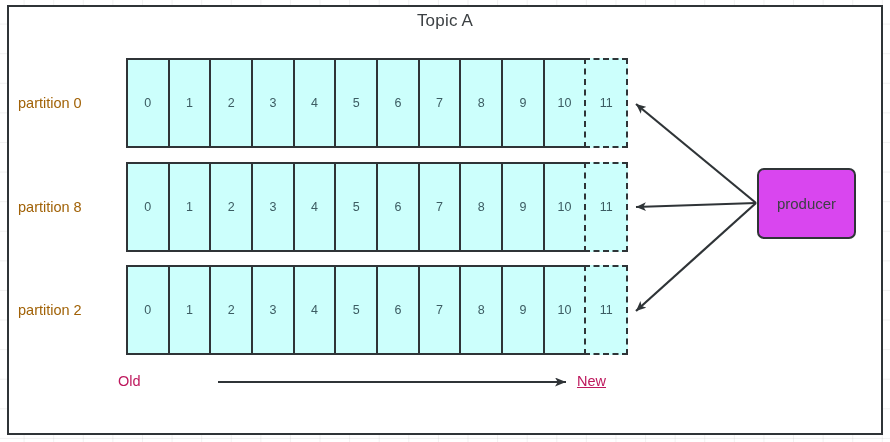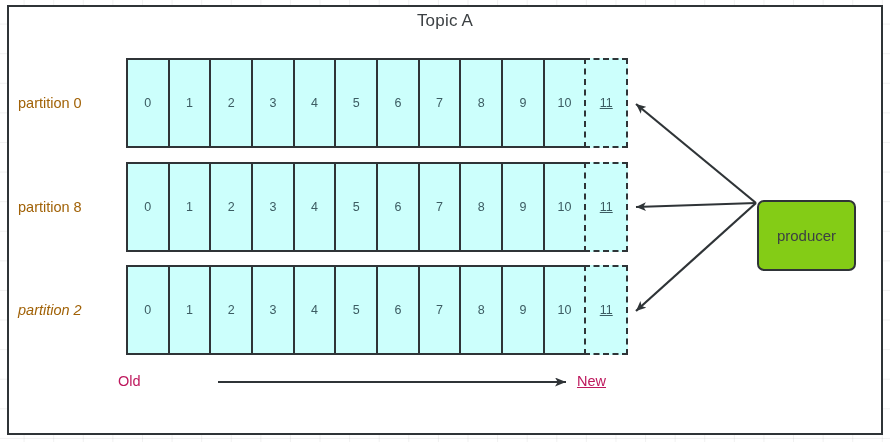--- a/index.html
+++ b/index.html
@@ -82,42 +82,40 @@
     justify-content: center;
     font-size: 12.5px;
     color: #3c5c62;
   }
   .cell:first-child {
     border-left-width: 2px;
   }
   .cell.pending {
     border: 2px dashed #2f3437;
     border-left-width: 2px;
-    text-decoration: underline;
   }
   .cell.before-pending {
     border-right-width: 0px;
   }
 
   #producer {
     position: absolute;
     left: 757px;
     top: 168px;
     width: 99px;
     height: 71px;
-    background: #84cc16;
+    background: #d946ef;
     border: 2px solid #2f3437;
     border-radius: 7px;
     box-sizing: border-box;
     display: flex;
     align-items: center;
     justify-content: center;
     font-size: 15px;
     color: #3c4043;
-    margin-top: 32px;
   }
 
   #arrows-svg, #axis-svg {
     position: absolute;
     left: 0;
     top: 0;
     width: 890px;
     height: 442px;
     overflow: visible;
     pointer-events: none;
@@ -164,21 +162,21 @@
         <div class="cell">3</div>
         <div class="cell">4</div>
         <div class="cell">5</div>
         <div class="cell">6</div>
         <div class="cell">7</div>
         <div class="cell">8</div>
         <div class="cell">9</div>
         <div class="cell before-pending">10</div>
         <div class="cell pending">11</div>
       </div>
-      <div class="row-label" style="left: 18px; top: 302px; font-style: italic;">partition 2</div>
+      <div class="row-label" style="left: 18px; top: 302px;">partition 2</div>
       <div class="partition-row" style="top: 265px;">
         <div class="cell">0</div>
         <div class="cell">1</div>
         <div class="cell">2</div>
         <div class="cell">3</div>
         <div class="cell">4</div>
         <div class="cell">5</div>
         <div class="cell">6</div>
         <div class="cell">7</div>
         <div class="cell">8</div>

